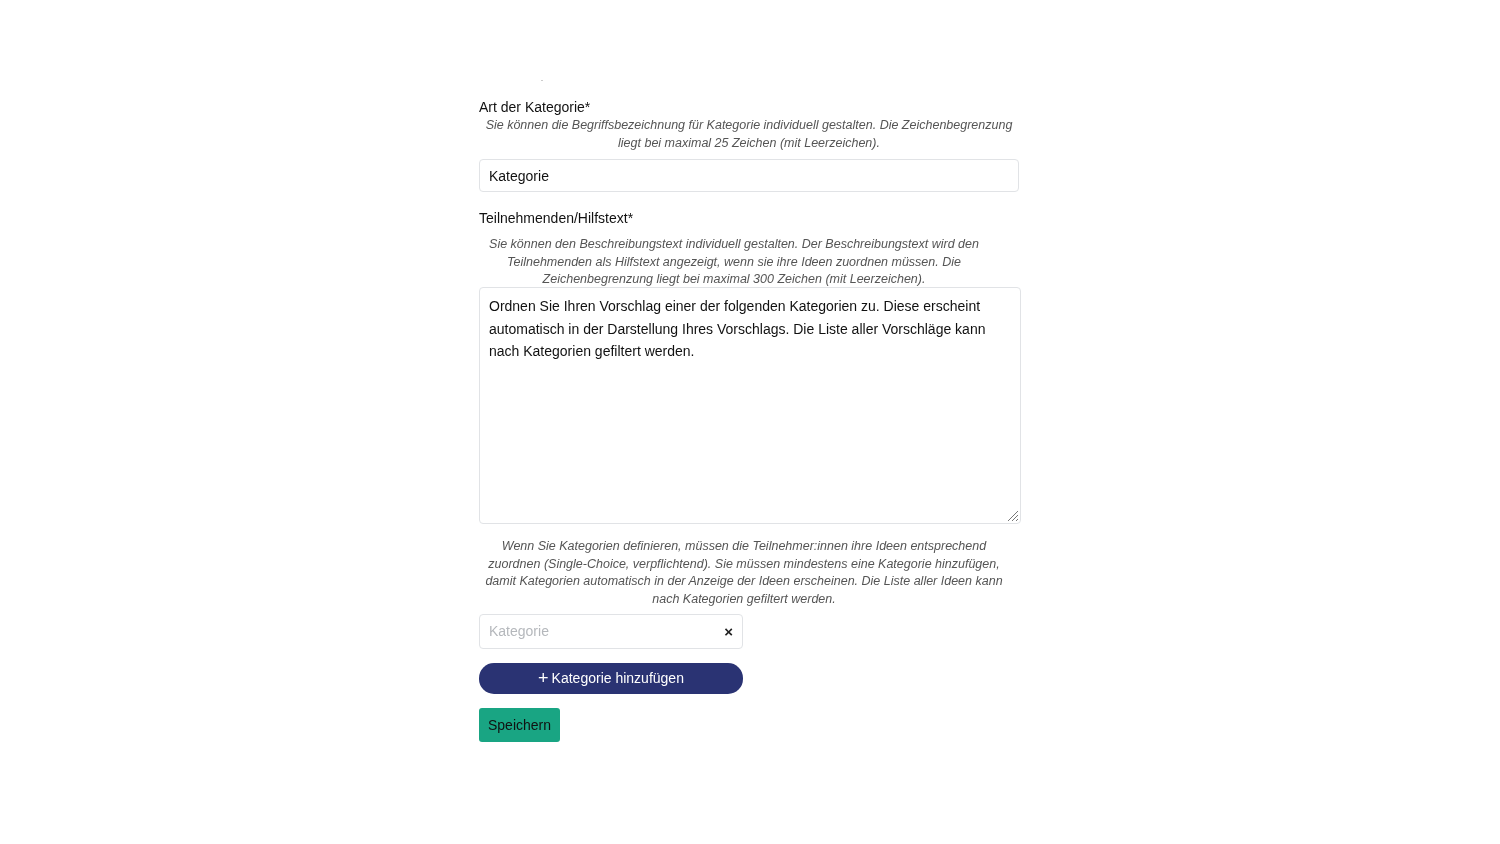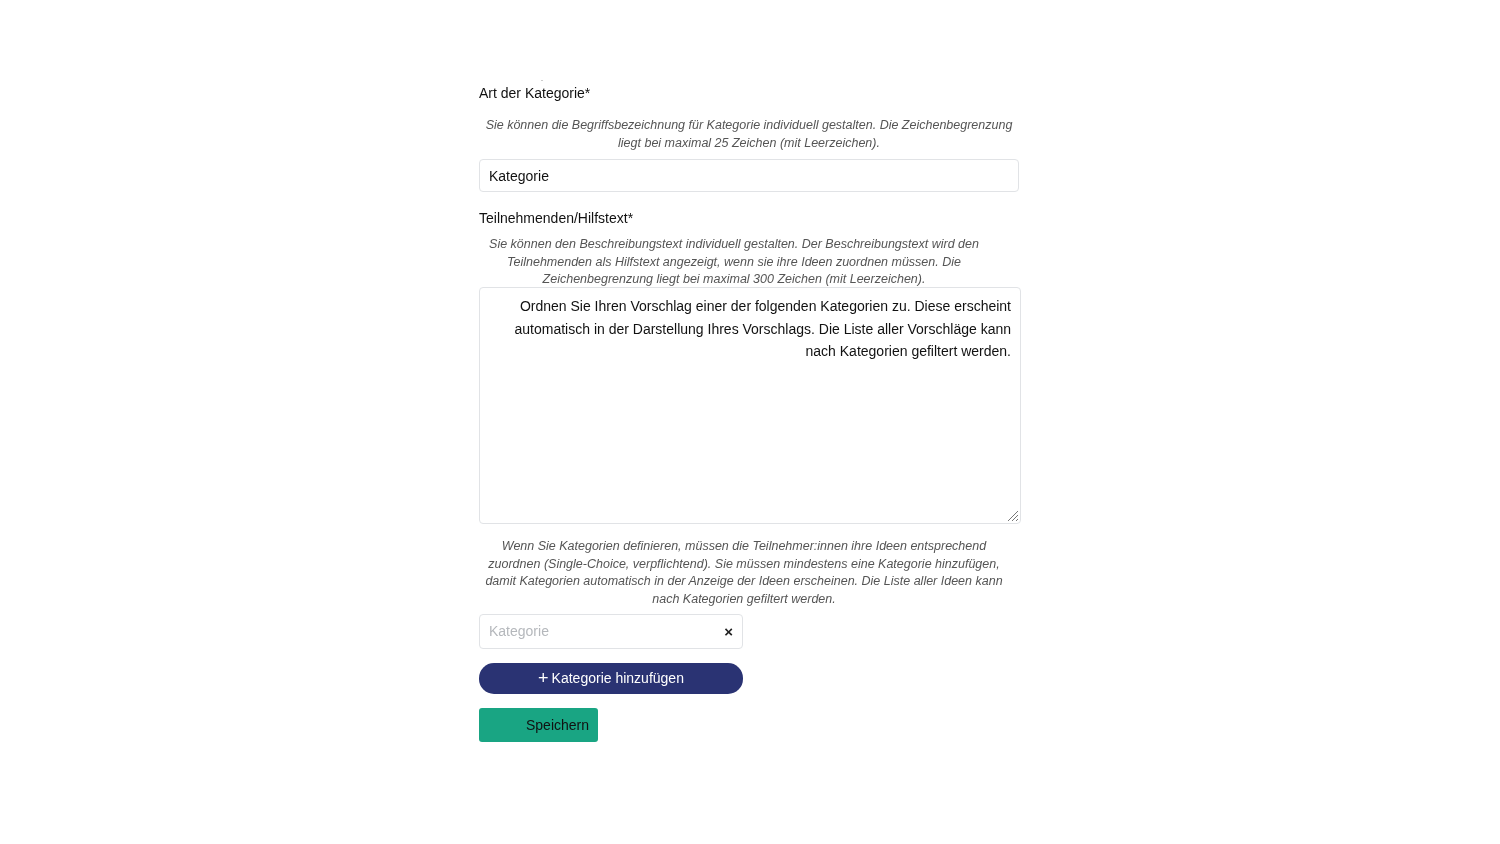--- a/index.html
+++ b/index.html
@@ -17,37 +17,37 @@
   .add-btn { position:absolute; left:0; width:264px; height:31px; background:#2a3373; color:#fff; border-radius:15px; font-size:14px; line-height:31px; text-align:center; }
   .add-btn .plus { font-size:18px; margin-right:3px; vertical-align:-1px; }
   .save-btn { position:absolute; left:0; width:81px; height:34px; background:#19a583; color:#111; border-radius:3px; font-size:14px; line-height:34px; text-align:center; }
 </style>
 </head>
 <body>
 
 <div class="dot"></div>
 
 <div class="form">
-  <div class="label" style="top:0;">Art der Kategorie*</div>
+  <div class="label" style="top:14px;">Art der Kategorie*</div>
   <div class="hint" style="top:33px; width:540px;">Sie können die Begriffsbezeichnung für Kategorie individuell gestalten. Die Zeichenbegrenzung liegt bei maximal 25 Zeichen (mit Leerzeichen).</div>
   <div class="input" style="top:75px;">Kategorie</div>
 
   <div class="label" style="top:125px;">Teilnehmenden/Hilfstext*</div>
   <div class="hint" style="top:152px; width:510px;">Sie können den Beschreibungstext individuell gestalten. Der Beschreibungstext wird den Teilnehmenden als Hilfstext angezeigt, wenn sie ihre Ideen zuordnen müssen. Die Zeichenbegrenzung liegt bei maximal 300 Zeichen (mit Leerzeichen).</div>
-  <div class="textarea" style="top:203px;text-align:right;">
+  <div class="textarea" style="top:203px;">
     <span>Ordnen Sie Ihren Vorschlag einer der folgenden Kategorien zu. Diese erscheint automatisch in der Darstellung Ihres Vorschlags. Die Liste aller Vorschläge kann nach Kategorien gefiltert werden.</span>
     <svg class="resize" viewBox="0 0 14 14">
       <line x1="13" y1="3" x2="3" y2="13" stroke="#777" stroke-width="1"></line>
       <line x1="13" y1="7" x2="7" y2="13" stroke="#777" stroke-width="1"></line>
       <line x1="13" y1="11" x2="11" y2="13" stroke="#777" stroke-width="1"></line>
     </svg>
   </div>
 
   <div class="hint" style="top:454px; width:530px;">Wenn Sie Kategorien definieren, müssen die Teilnehmer:innen ihre Ideen entsprechend zuordnen (Single-Choice, verpflichtend). Sie müssen mindestens eine Kategorie hinzufügen, damit Kategorien automatisch in der Anzeige der Ideen erscheinen. Die Liste aller Ideen kann nach Kategorien gefiltert werden.</div>
   <div class="cat-input" style="top:530px;">
     <span class="ph">Kategorie</span>
     <span class="x">×</span>
   </div>
   <div class="add-btn" style="top:579px;">
     <span class="plus">+</span><span>Kategorie hinzufügen</span>
   </div>
-  <div class="save-btn" style="top:624px;padding-left:38px;">Speichern</div>
+  <div class="save-btn" style="top:624px;">Speichern</div>
 </div>
 
 </body></html>

